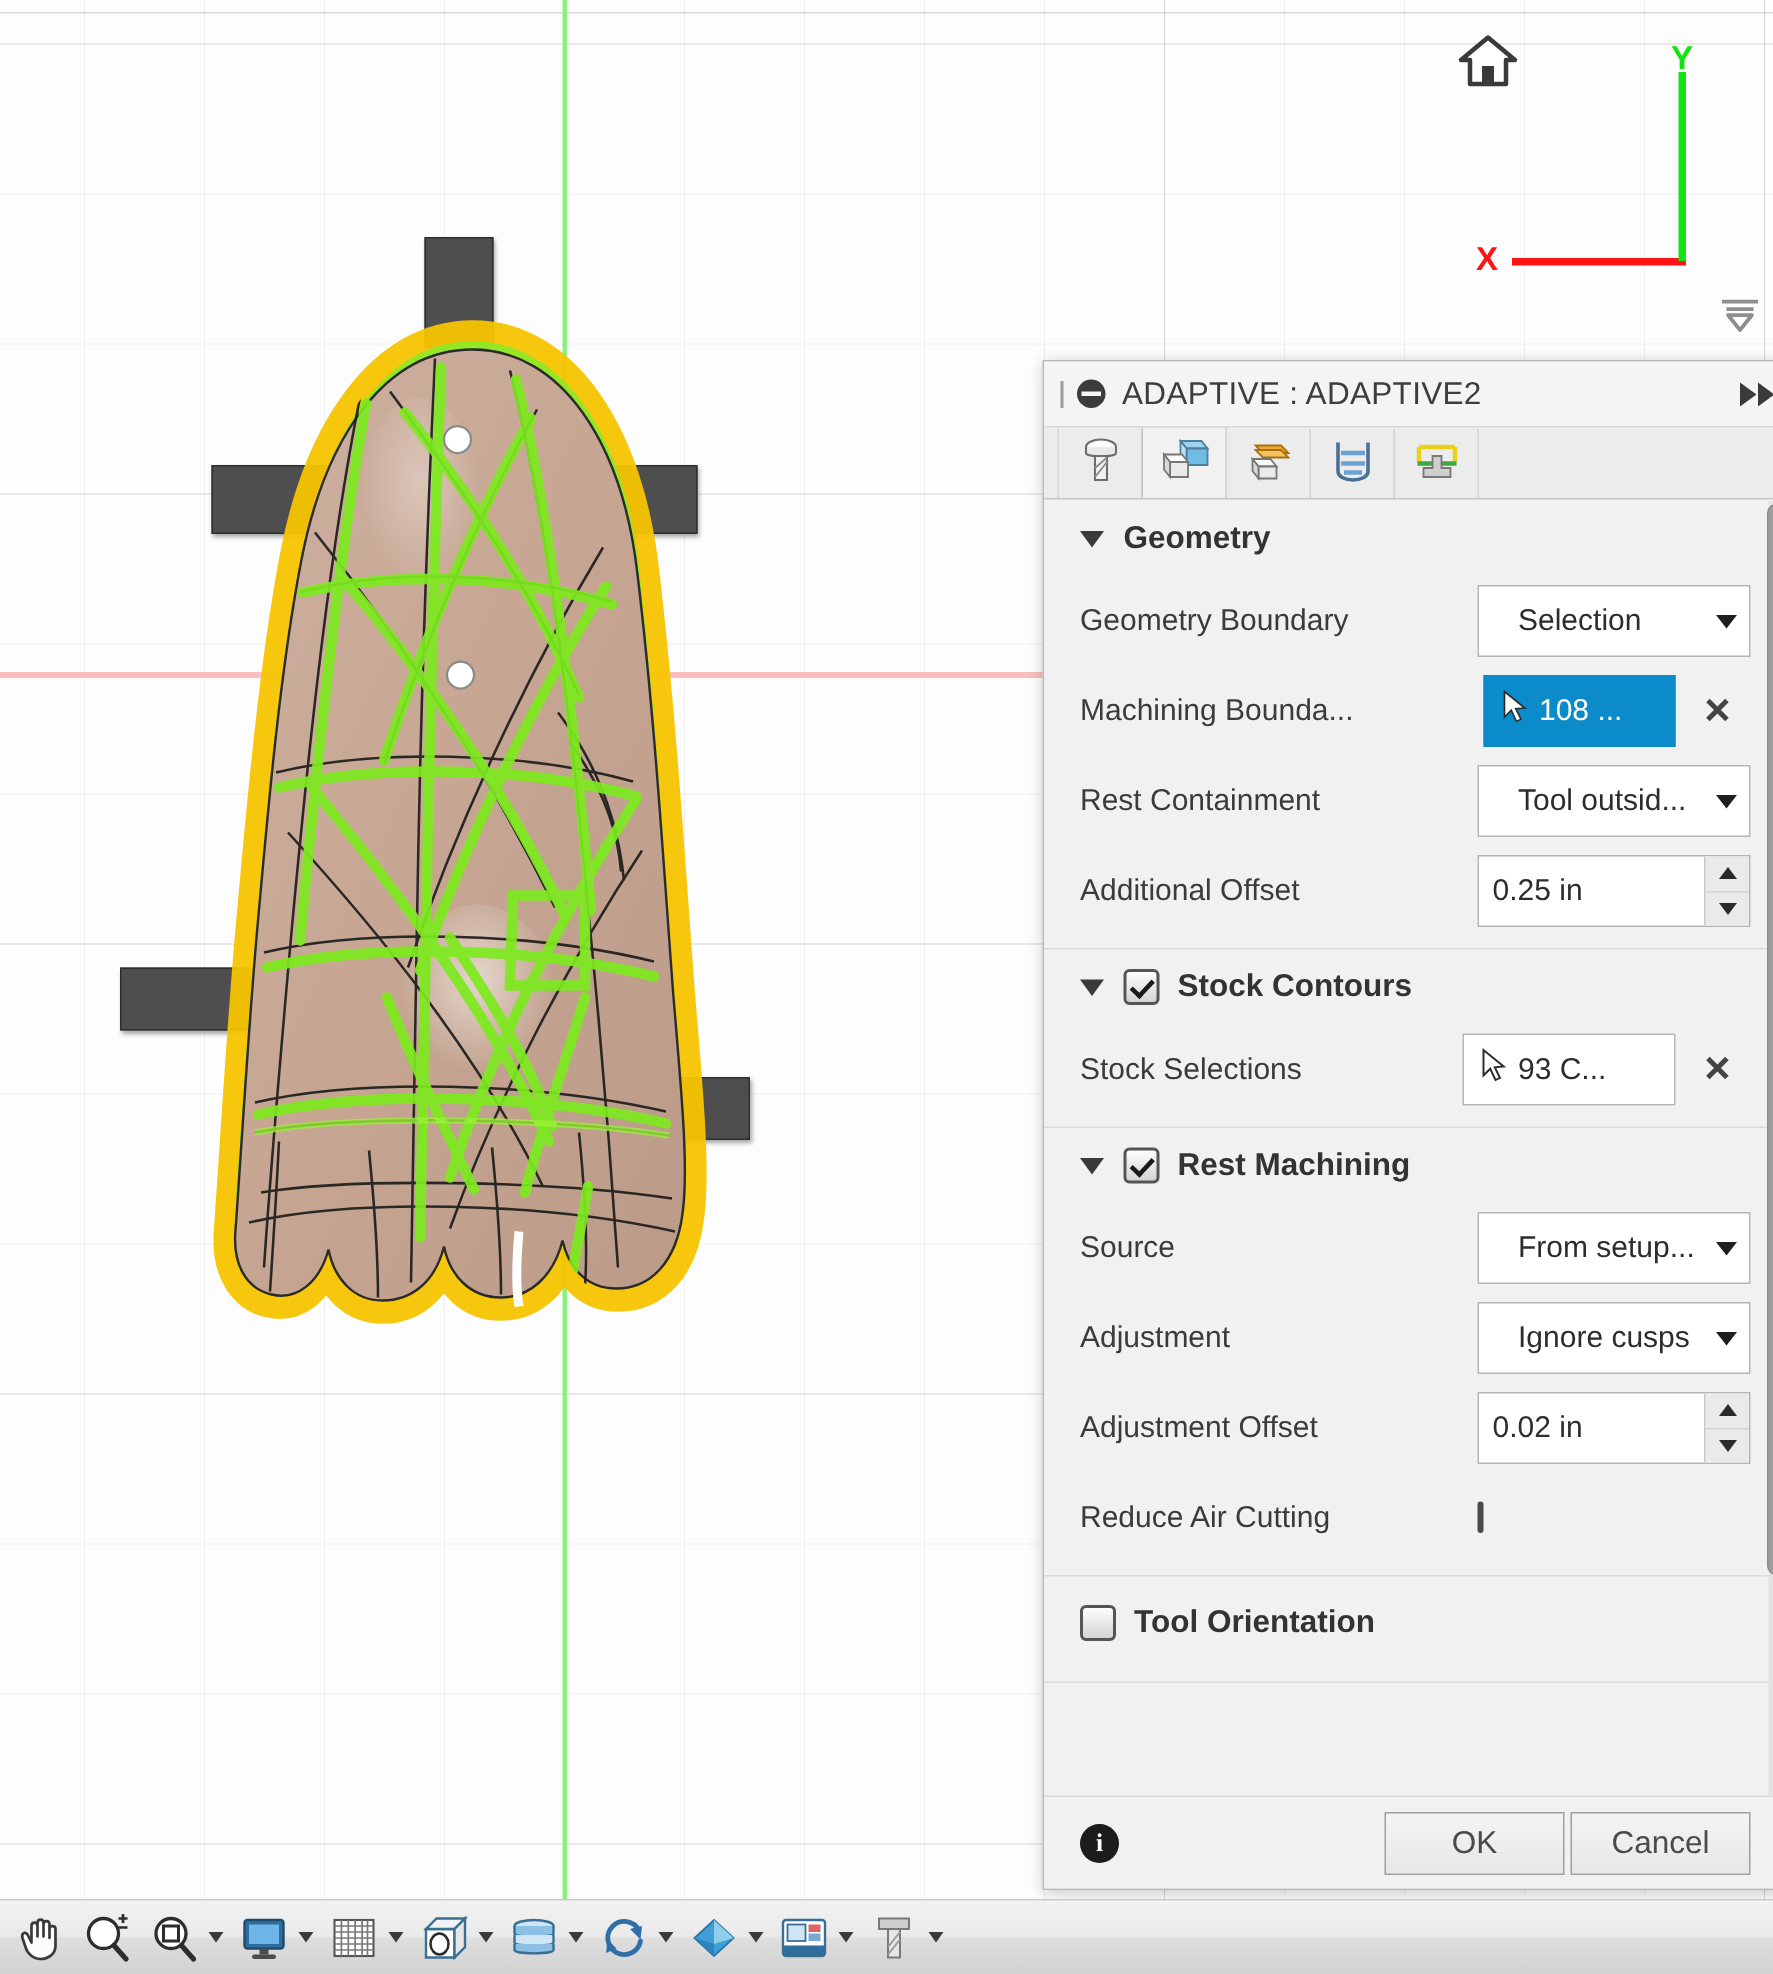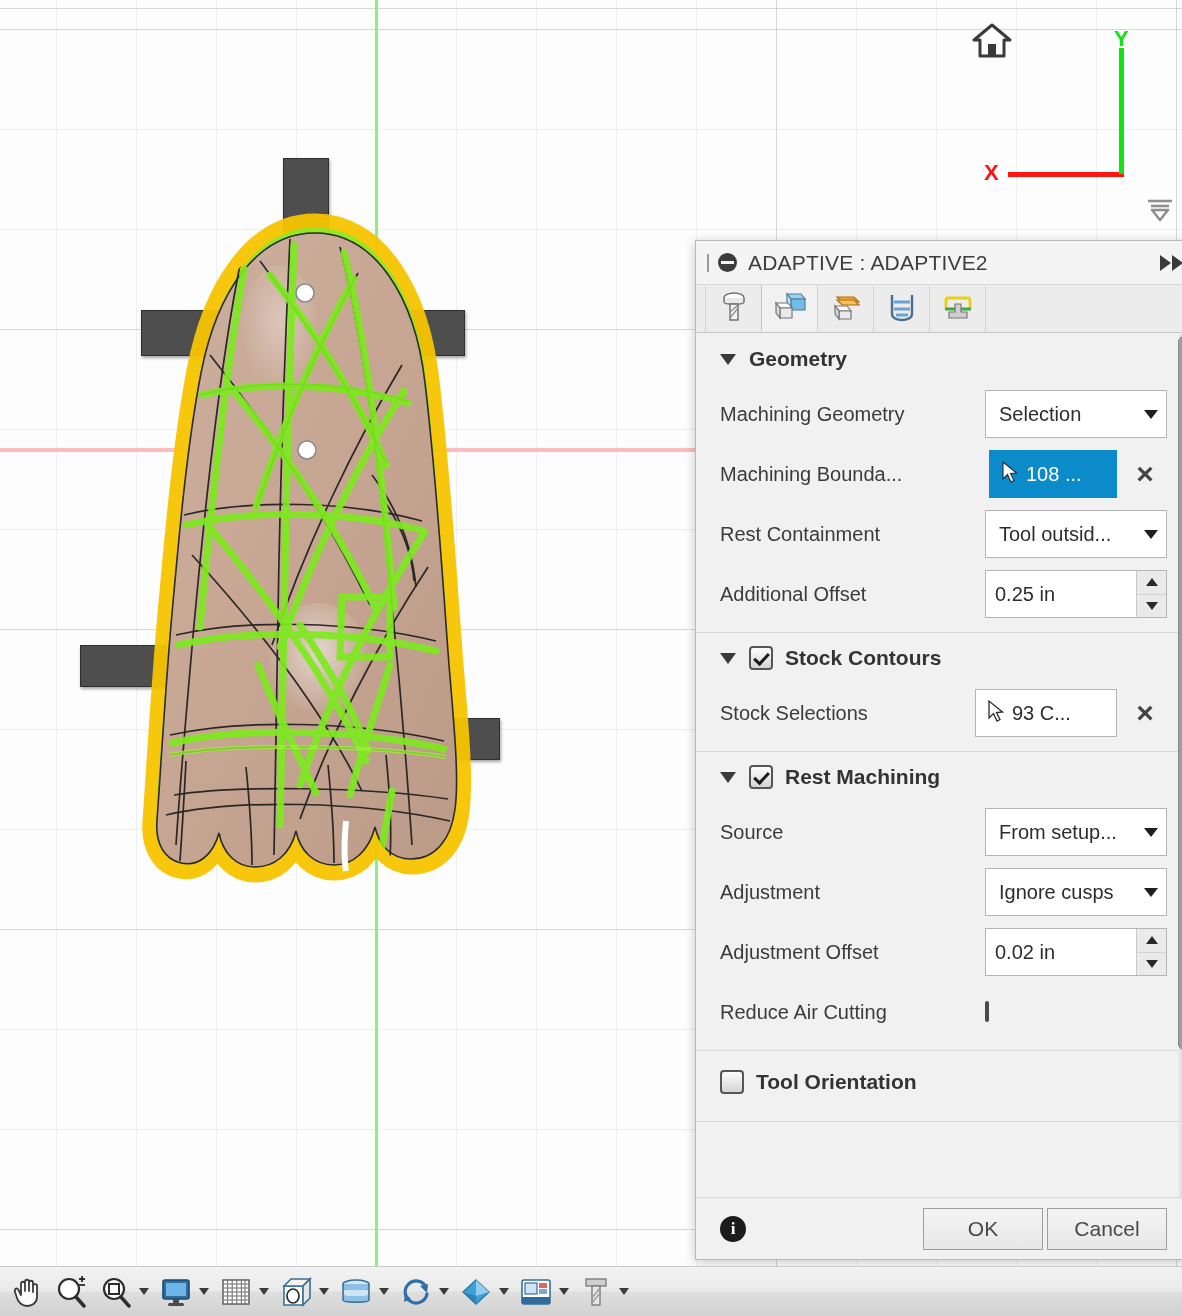--- a/index.html
+++ b/index.html
@@ -129,21 +129,21 @@
     content:"";position:absolute;left:6px;top:2px;width:6px;height:12px;
     border:solid #1a1a1a;border-width:0 3px 3px 0;transform:rotate(43deg);
   }
 
   .row{display:flex;align-items:center;height:60px;}
   .row .lbl{font-size:20px;color:#3b3b3b;flex:1;white-space:nowrap;}
   .ctl{width:182px;flex:none;}
 
   .select{
     height:48px;background:#fff;border:1px solid #b5b5b5;display:flex;align-items:center;
-    padding:0 8px 0 13px;box-sizing:border-box;
+    padding:0 8px 0 26px;box-sizing:border-box;
   }
   .select .val{flex:1;font-size:20px;color:#2d2d2d;white-space:nowrap;overflow:hidden;}
   .select .car{width:0;height:0;border-left:7px solid transparent;border-right:7px solid transparent;border-top:9px solid #1f1f1f;margin-left:4px;}
 
   .spin{height:48px;background:#fff;border:1px solid #b5b5b5;display:flex;align-items:stretch;box-sizing:border-box;}
   .spin .val{flex:1;display:flex;align-items:center;padding-left:9px;font-size:20px;color:#2d2d2d;}
   .spin .arrows{width:29px;border-left:1px solid #c9c9c9;display:flex;flex-direction:column;background:#eaeaea;}
   .spin .arrows div{flex:1;display:flex;align-items:center;justify-content:center;}
   .spin .arrows div:first-child{border-bottom:1px solid #d3d3d3;}
   .spin .up{width:0;height:0;border-left:6px solid transparent;border-right:6px solid transparent;border-bottom:8px solid #2a2a2a;}
@@ -398,21 +398,21 @@
 
     <div class="body">
 
       <div class="section">
         <div class="sec-head">
           <span class="tri"></span>
           <span class="sec-title">Geometry</span>
         </div>
 
         <div class="row">
-          <span class="lbl">Machining Geometry</span>
+          <span class="lbl">Geometry Boundary</span>
           <div class="ctl">
             <div class="select">
               <span class="val">Selection</span>
               <span class="car"></span>
             </div>
           </div>
         </div>
 
         <div class="row">
           <span class="lbl">Machining Bounda...</span>

